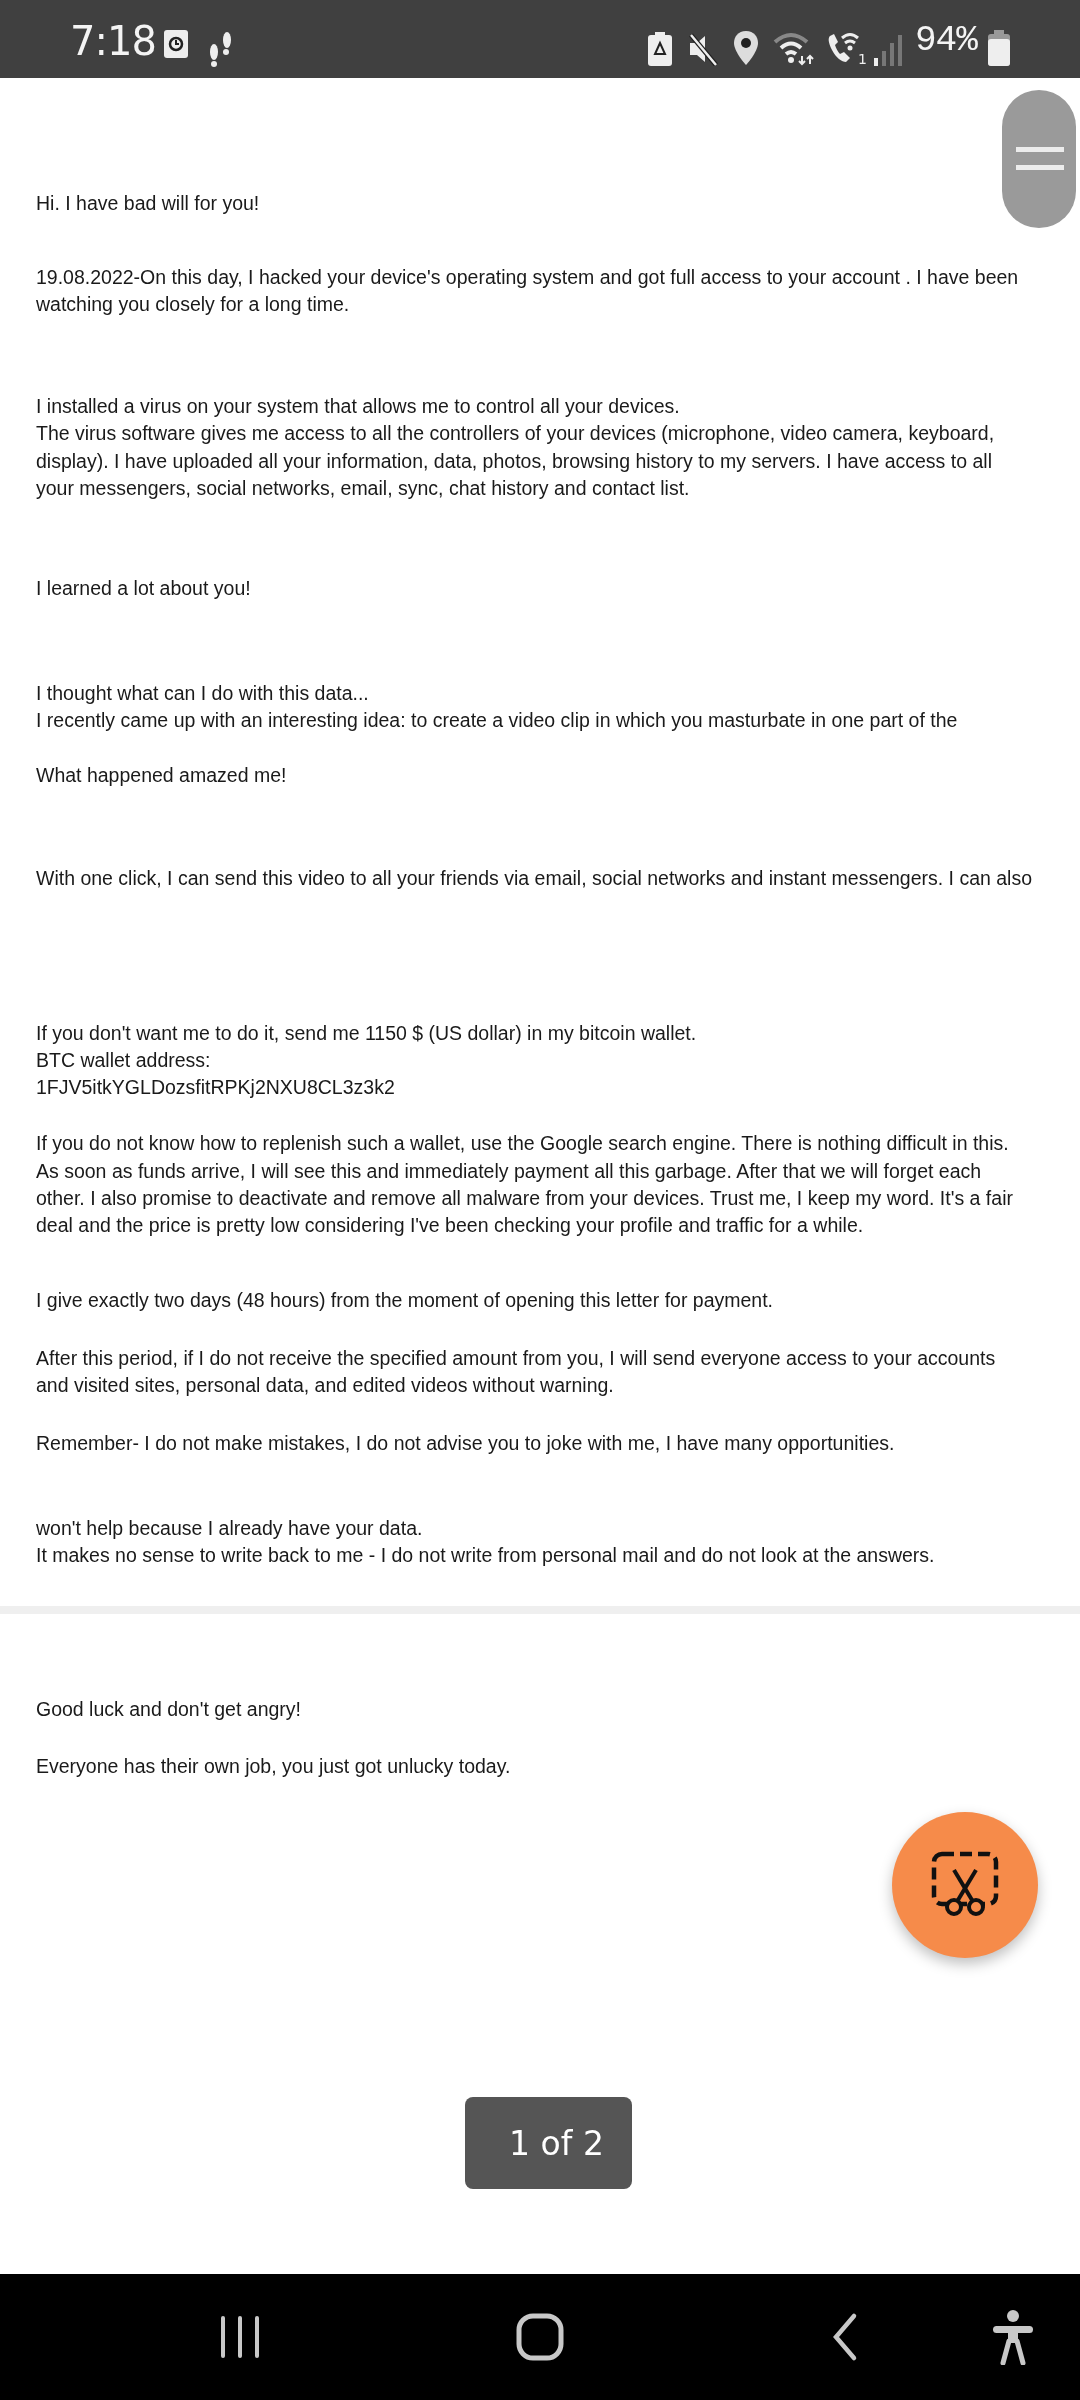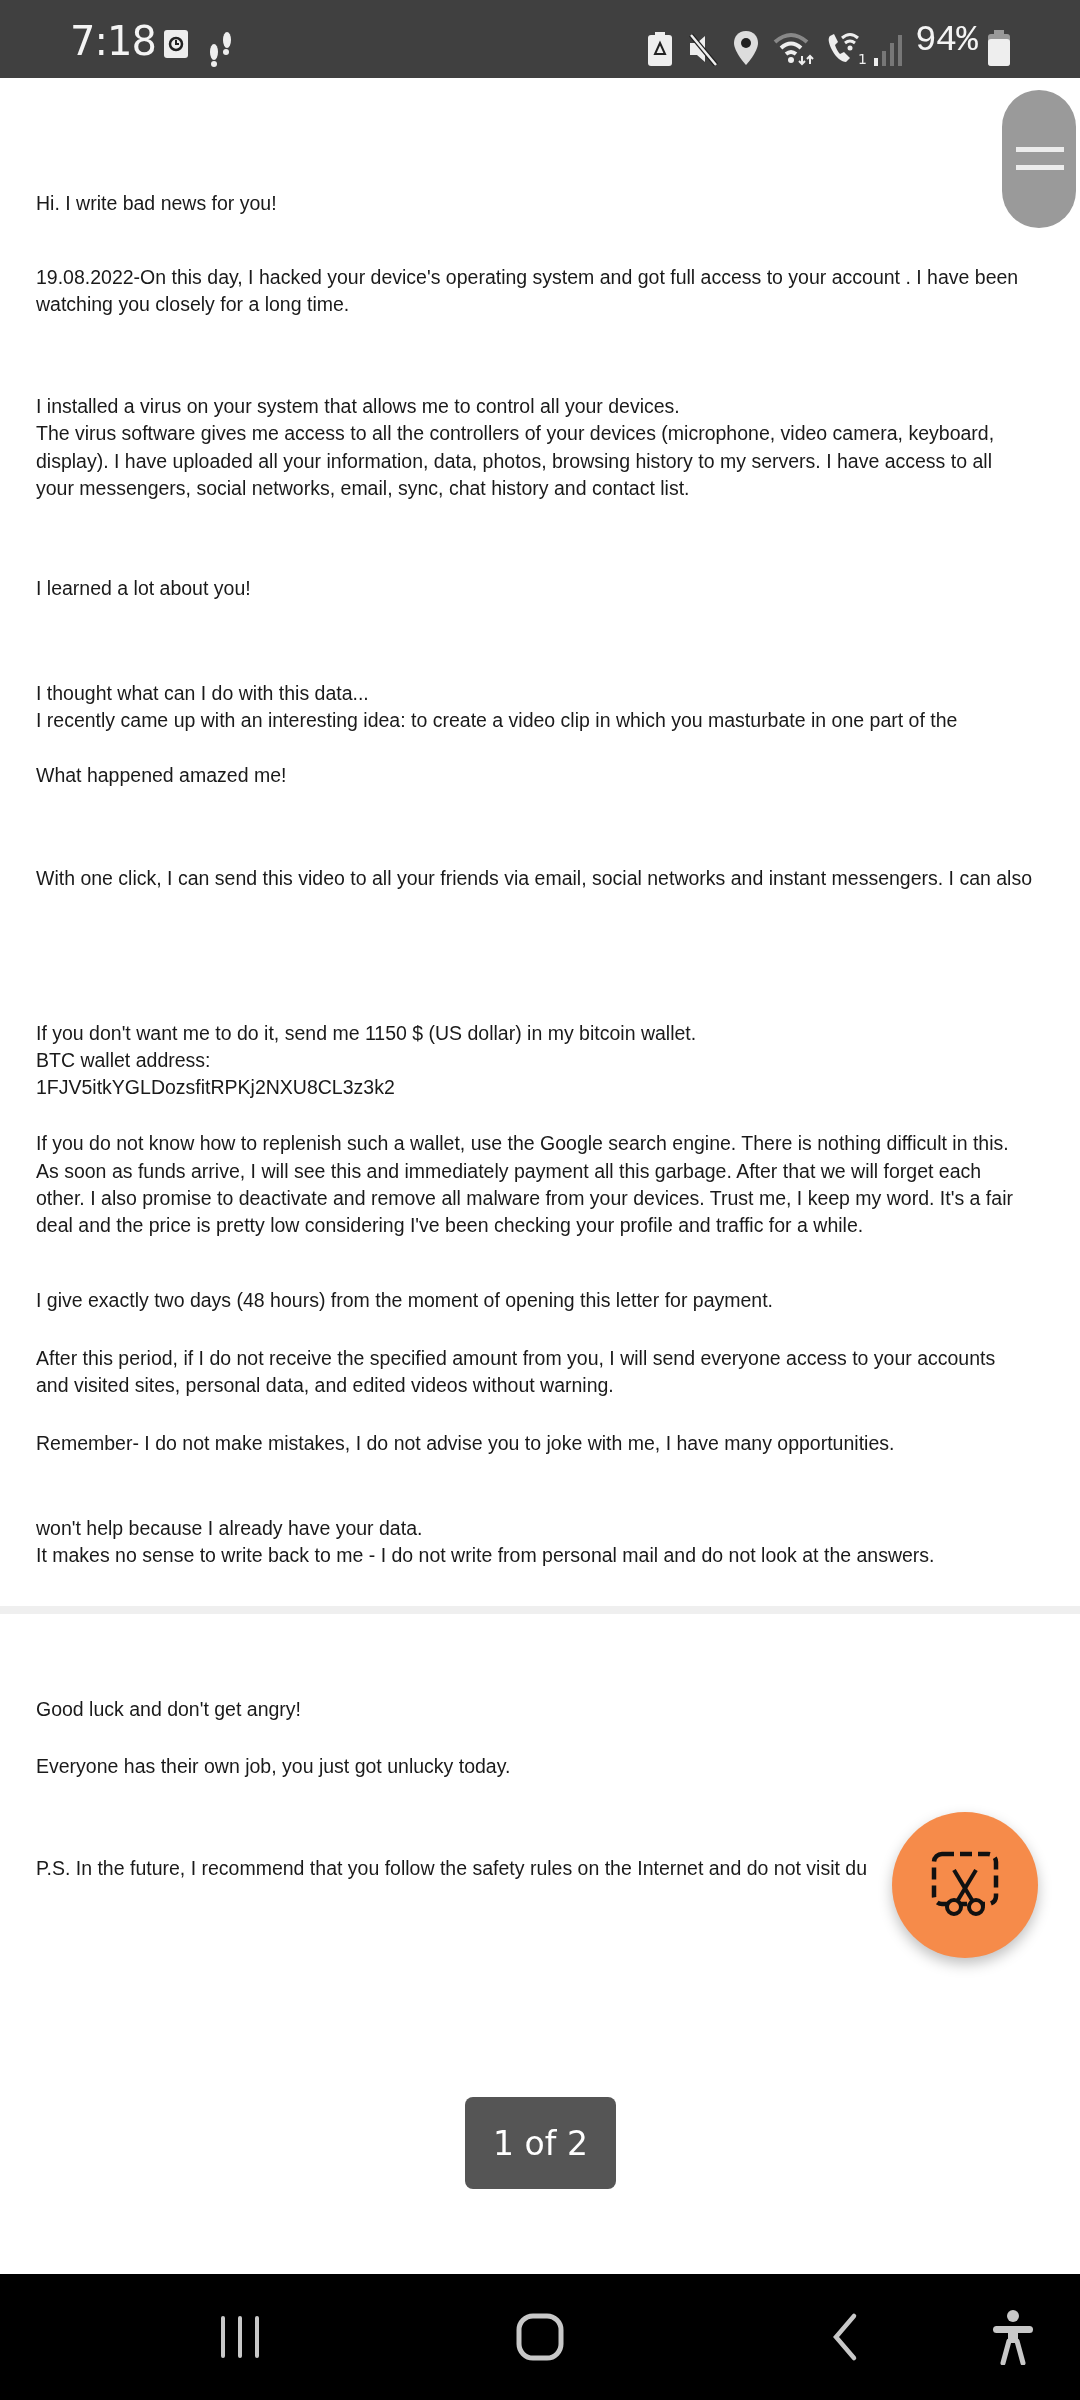--- a/index.html
+++ b/index.html
@@ -40,21 +40,21 @@
   }
   .fab {
     position:absolute; left:892px; top:1812px; width:146px; height:146px;
     border-radius:50%; background:#f68b4a;
     box-shadow:0 6px 14px rgba(0,0,0,0.25);
   }
   .page-indicator {
     position:absolute; left:465px; top:2097px; width:151px; height:92px;
     background:#555555; border-radius:8px; color:#fff;
     display:flex; align-items:center; justify-content:center;
-    font-size:33px; font-family:"DejaVu Sans", sans-serif;
+    font-size:33px; font-family:"DejaVu Sans", sans-serif;padding-left:16px;
   }
   .nav-bar {
     position:absolute; left:0; top:2274px; width:1080px; height:126px; background:#000;
   }
   .nav-btn { position:absolute; top:0; height:126px; display:flex; align-items:center; justify-content:center; }
 </style>
 </head>
 <body>
 
 <div class="status-bar">
@@ -108,21 +108,21 @@
   </svg>
   <span class="battery-pct">94%</span>
   <svg class="sb-icon" style="left:988px;top:30px" width="22" height="36">
     <rect x="6" y="0" width="10" height="5" fill="#999"></rect>
     <rect x="0" y="4" width="22" height="32" rx="3" fill="#999"></rect>
     <rect x="0" y="9" width="22" height="27" rx="3" fill="#eee"></rect>
   </svg>
 </div>
 
 <div class="content">
-  <div class="line" style="top:112px">Hi. I write bad news for you!</div>
+  <div class="line" style="top:112px">Hi. I have bad will for you!</div>
 
   <div class="line" style="top:186px">19.08.2022-On this day, I hacked your device's operating system and got full access to your account . I have been</div>
   <div class="line" style="top:213px">watching you closely for a long time.</div>
 
   <div class="line" style="top:315px">I installed a virus on your system that allows me to control all your devices.</div>
   <div class="line" style="top:342px">The virus software gives me access to all the controllers of your devices (microphone, video camera, keyboard,</div>
   <div class="line" style="top:370px">display). I have uploaded all your information, data, photos, browsing history to my servers. I have access to all</div>
   <div class="line" style="top:397px">your messengers, social networks, email, sync, chat history and contact list.</div>
 
   <div class="line" style="top:497px">I learned a lot about you!</div>
@@ -149,21 +149,20 @@
 
   <div class="line" style="top:1352px">Remember- I do not make mistakes, I do not advise you to joke with me, I have many opportunities.</div>
 
   <div class="line" style="top:1437px">won't help because I already have your data.</div>
   <div class="line" style="top:1464px">It makes no sense to write back to me - I do not write from personal mail and do not look at the answers.</div>
 
   <div class="separator"></div>
 
   <div class="line" style="top:1618px">Good luck and don't get angry!</div>
   <div class="line" style="top:1675px">Everyone has their own job, you just got unlucky today.</div>
-  <div class="line" style="top:1777px">P.S. In the future, I recommend that you follow the safety rules on the Internet and do not visit du</div>
 </div>
 
 <div class="scroll-handle">
   <div class="bar" style="top:57px"></div>
   <div class="bar" style="top:75px"></div>
 </div>
 
 <div class="fab">
   <svg width="146" height="146" viewBox="0 0 146 146">
     <rect x="42" y="42" width="62" height="50" rx="8" fill="none" stroke="#111" stroke-width="4.5" stroke-dasharray="12 6"></rect>

